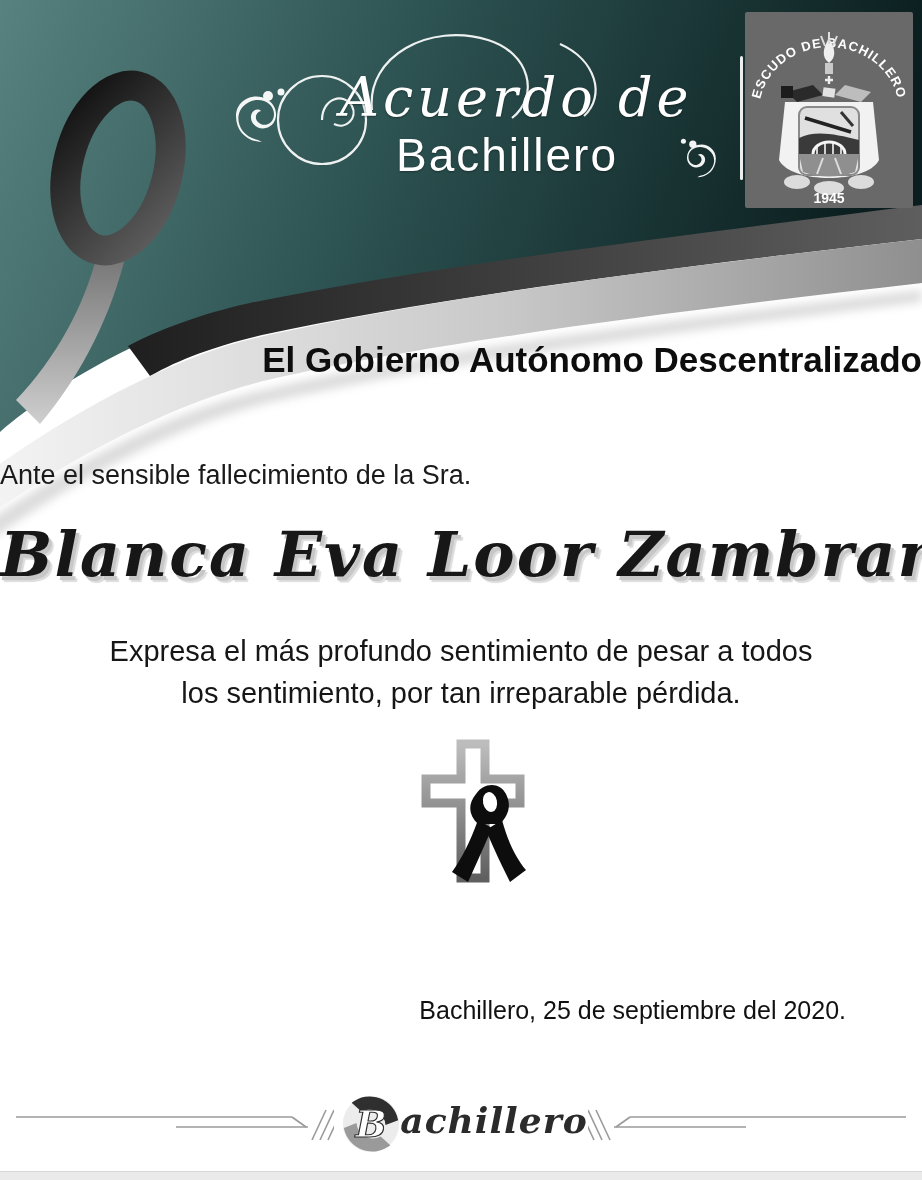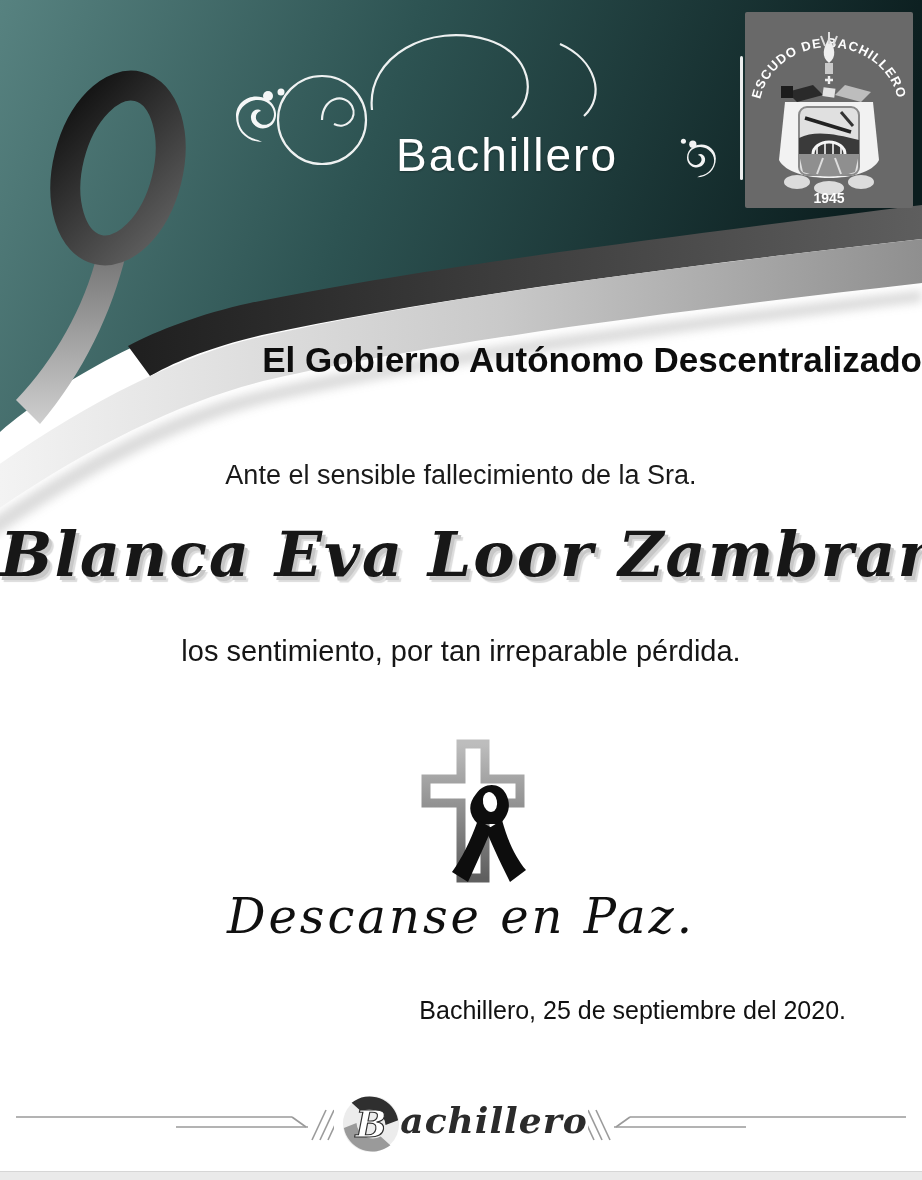--- a/index.html
+++ b/index.html
@@ -27,21 +27,21 @@
     background:rgba(255,255,255,.92);border-radius:2px;
   }
   .emblem{position:absolute;left:745px;top:12px;width:168px;height:196px;}
   
   .org-block{
     position:absolute;left:0;top:338px;width:922px;text-align:right;
     font-weight:bold;font-size:35px;line-height:1.28;color:#0d0d0d;
     letter-spacing:0;
   }
   .intro-line{
-    position:absolute;left:0;top:460px;width:922px;text-align:center;
+    position:absolute;left:0;top:460px;width:922px;
     font-size:27px;color:#1a1a1a;
   }
   .deceased-name{
     position:absolute;left:0;top:518px;width:922px;text-align:center;
     font-family:"DejaVu Serif",serif;font-style:italic;font-weight:bold;
     font-size:62px;color:#171717;letter-spacing:2px;white-space:nowrap;
     text-shadow:3px 4px 0 #c7c7c7,5px 6px 1px #dcdcdc;
   }
   .message-block{
     position:absolute;left:0;top:630px;width:922px;text-align:center;
@@ -134,20 +134,21 @@
       <circle cx="281" cy="92" r="3.5"></circle>
     </g>
 
     <g fill="#ffffff" opacity="0.95" transform="translate(700,160) scale(-0.72,0.72) translate(-258,-118)">
       <path d="M258,140 C238,136 232,114 246,104 C258,95 274,102 274,114 C274,124 264,128 258,122 C254,118 256,112 261,111 C258,108 252,110 251,116 C250,124 258,130 266,128 C278,125 280,108 268,100 C254,91 236,100 236,116 C236,132 248,142 262,142 Z"></path>
       <circle cx="268" cy="96" r="5"></circle>
       <circle cx="281" cy="92" r="3.5"></circle>
     </g>
   </svg>
 
+  <div class="title-script">Acuerdo de</div>
   <div class="title-sans">Bachillero</div>
   <div class="header-divider"></div>
 
   <svg class="emblem" viewBox="0 0 168 196" aria-hidden="true">
     <rect x="0" y="0" width="168" height="196" rx="2" fill="#696969"></rect>
     <path id="arcPath" d="M 16 84 A 70 64 0 0 1 152 84" fill="none"></path>
     <text font-family="Liberation Sans, sans-serif" font-size="13" font-weight="bold" fill="#ffffff" letter-spacing="1">
       <textPath href="#arcPath" startOffset="50%" text-anchor="middle">ESCUDO DE BACHILLERO</textPath>
     </text>
 
@@ -188,40 +189,40 @@
 
   <div class="org-block">
     <div>El Gobierno Autónomo Descentralizado</div>
   </div>
 
   <div class="intro-line">Ante el sensible fallecimiento de la Sra.</div>
 
   <div class="deceased-name">Blanca Eva Loor Zambrano</div>
 
   <div class="message-block">
+    <div>Expresa el más profundo sentimiento de pesar a todos</div>
     <div>los sentimiento, por tan irreparable pérdida.</div>
   </div>
 
   <svg class="cross-art" viewBox="0 0 140 152" aria-hidden="true">
     <defs>
       <linearGradient id="crossGrad" x1="0" y1="0" x2="0" y2="1">
         <stop offset="0" stop-color="#bdbdbd"></stop>
         <stop offset="1" stop-color="#5f5f5f"></stop>
       </linearGradient>
     </defs>
     <path d="M53,8 H77 V43 H112 V67 H77 V142 H53 V67 H18 V43 H53 Z" fill="#ffffff" stroke="url(#crossGrad)" stroke-width="9" stroke-linejoin="miter"></path>
     <g fill="#0d0d0d">
       <path d="M68,58 C76,46 92,46 98,58 C104,70 100,80 92,88 L70,88 C60,78 60,68 68,58 Z"></path>
       <ellipse cx="82" cy="66" rx="7" ry="10" fill="#ffffff" transform="rotate(-12 82 66)"></ellipse>
       <path d="M70,84 C62,106 54,122 44,136 L60,146 C70,124 78,106 84,92 Z"></path>
       <path d="M94,84 C100,106 108,122 118,134 L102,146 C90,122 82,104 78,94 Z"></path>
     </g>
   </svg>
 
-  <div class="farewell">Descanse en Paz.</div>
 
   <div class="dateline">Bachillero, 25 de septiembre del 2020.</div>
 
   <div class="footer">
     <svg class="lines" width="318" height="44" viewBox="0 0 318 44" aria-hidden="true">
       <g stroke="#9a9a9a" stroke-width="1.6" fill="none">
         <path d="M0,15 H276"></path>
         <path d="M276,15 L290,25"></path>
         <path d="M160,25 H292"></path>
         <path d="M296,38 L310,8"></path>

